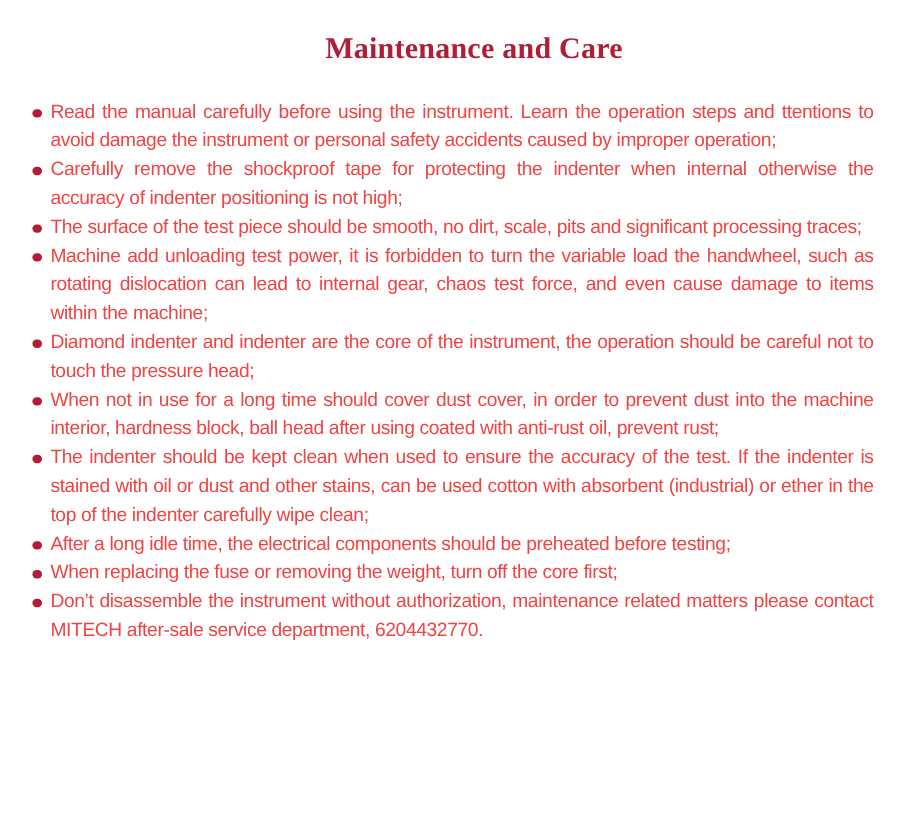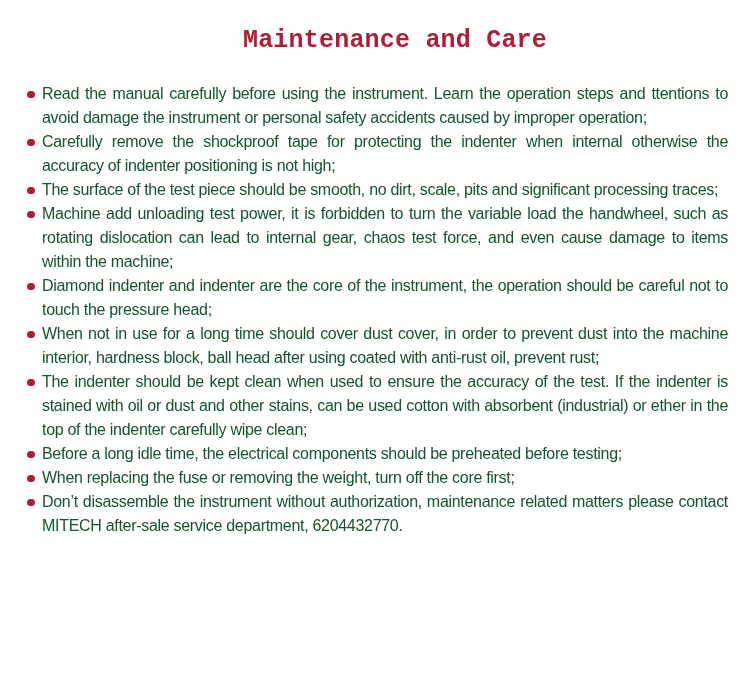--- a/index.html
+++ b/index.html
@@ -11,39 +11,39 @@
     position: relative;
     width: 750px;
     height: 690px;
     background: #ffffff;
     overflow: hidden;
     font-family: "Liberation Sans", sans-serif;
   }
   .page-title {
     margin: 26px 0 0 0;
     text-align: center;
-    font-family: Liberation Mono, monospace;
+    font-family: Liberation Serif, serif;
     font-weight: bold;
     font-size: 25px;
     line-height: 29px;
     color: #b01e36;
     letter-spacing: 0.2px;
     padding-left: 40px;
   }
   .maintenance-list {
     list-style: none;
     margin: 27px 0 0 0;
     padding: 0 22px 0 42px;
   }
   .maintenance-list li {
     position: relative;
     font-size: 16px;
     line-height: 24px;
     letter-spacing: -0.3px;
-    color: #14532d;
+    color: #ef4444;
     text-align: justify;
     text-justify: inter-word;
   }
   .bullet {
     position: absolute;
     left: -15px;
     top: 8.5px;
     width: 7.5px;
     height: 7.5px;
     border-radius: 50%;
@@ -79,21 +79,21 @@
     <li>
       <span class="bullet"></span>
       <span>When not in use for a long time should cover dust cover, in order to prevent dust into the machine interior, hardness block, ball head after using coated with anti-rust oil, prevent rust;</span>
     </li>
     <li>
       <span class="bullet"></span>
       <span>The indenter should be kept clean when used to ensure the accuracy of the test. If the indenter is stained with oil or dust and other stains, can be used cotton with absorbent (industrial) or ether in the top of the indenter carefully wipe clean;</span>
     </li>
     <li>
       <span class="bullet"></span>
-      <span>Before a long idle time, the electrical components should be preheated before testing;</span>
+      <span>After a long idle time, the electrical components should be preheated before testing;</span>
     </li>
     <li>
       <span class="bullet"></span>
       <span>When replacing the fuse or removing the weight, turn off the core first;</span>
     </li>
     <li>
       <span class="bullet"></span>
       <span>Don’t disassemble the instrument without authorization, maintenance related matters please contact MITECH after-sale service department, 6204432770.</span>
     </li>
   </ul>

